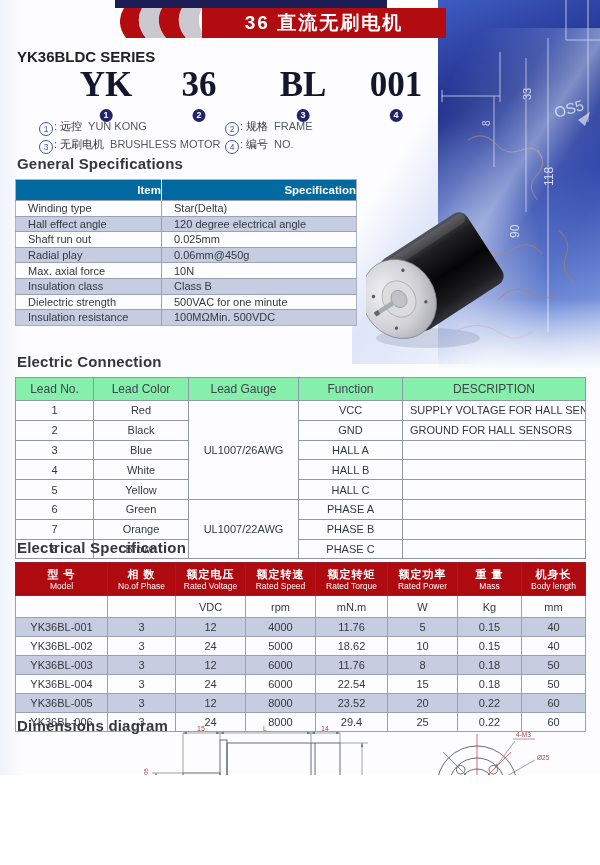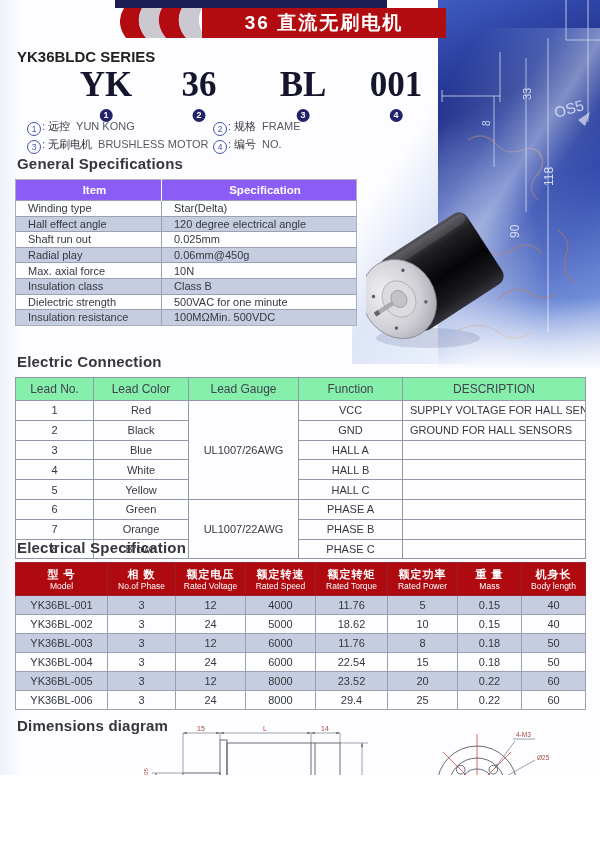--- a/index.html
+++ b/index.html
@@ -28,34 +28,34 @@
   
   .h-sec{position:absolute;left:17px;font-size:15px;font-weight:bold;color:#35373c;letter-spacing:.2px;z-index:3;}
 
   
   .series{position:absolute;left:17px;top:48px;font-size:15px;font-weight:bold;color:#222;z-index:3;}
   .mpart{position:absolute;top:66px;transform:translateX(-50%);text-align:center;z-index:3;}
   .mpart .mtxt{font-family:"Liberation Serif","DejaVu Serif",serif;font-weight:bold;
                font-size:35px;color:#15152e;line-height:38px;}
   .mpart .mnum{display:inline-block;width:13px;height:13px;border-radius:50%;background:#23236b;
                color:#fff;font-size:9px;line-height:13px;text-align:center;font-weight:bold;margin-top:2px;}
-  .legend-item{position:absolute;font-size:11px;color:#3b4049;white-space:nowrap;z-index:3;}
+  .legend-item{position:absolute;font-size:11px;color:#3b4049;white-space:nowrap;z-index:3;margin-left:12px;}
   .lnum{display:inline-block;width:12px;height:12px;border-radius:50%;border:1px solid #4254a6;
         color:#4254a6;font-size:8.5px;line-height:12px;text-align:center;vertical-align:-2px;}
   .lcolon{color:#4254a6;margin:0 3px 0 1px;}
   .lcn{color:#33363c;margin-right:6px;}
   .len{color:#55595f;}
 
   
   table{border-collapse:collapse;table-layout:fixed;position:absolute;z-index:3;background:#fdfdff;}
   td,th{overflow:hidden;white-space:nowrap;}
 
   
   .t-gs{left:15px;top:179px;width:341px;font-size:11px;border:1px solid #aab0bf;}
-  .t-gs th{background:#8b5cf6;color:#fff;font-weight:bold;text-align:center;height:20px;
+  .t-gs th{background:#0369a1;color:#fff;font-weight:bold;text-align:right;height:20px;
            padding:0 0 0 12px;font-size:11.5px;}
   .t-gs th + th{border-left:1px solid rgba(255,255,255,.55);}
   .t-gs td{height:14.6px;padding:0 0 0 12px;border-top:1px solid #9aa1b2;color:#34383f;}
   .t-gs td + td{border-left:1px solid #9aa1b2;}
   .t-gs tr.alt td{background:#c6cde0;}
 
   
   .t-ec{left:15px;top:377px;width:570px;font-size:11px;border:1px solid #707a8e;}
   .t-ec th{background:#86efac;color:#3f444d;font-weight:normal;height:20px;border:1px solid #8f97a8;font-size:12px;}
   .t-ec td{height:16.8px;text-align:center;border:1px solid #8f97a8;color:#34383f;}
@@ -355,20 +355,30 @@
             <div class="cn">重  量</div>
             <div class="en">Mass</div>
           </th>
           <th>
             <div class="cn">机身长</div>
             <div class="en">Body length</div>
           </th>
         </tr>
       </thead>
     <tbody id="es-body">
+        <tr class="units">
+          <td></td>
+          <td></td>
+          <td>VDC</td>
+          <td>rpm</td>
+          <td>mN.m</td>
+          <td>W</td>
+          <td>Kg</td>
+          <td>mm</td>
+        </tr>
         <tr class="alt">
           <td>YK36BL-001</td>
           <td>3</td>
           <td>12</td>
           <td>4000</td>
           <td>11.76</td>
           <td>5</td>
           <td>0.15</td>
           <td>40</td>
         </tr>

